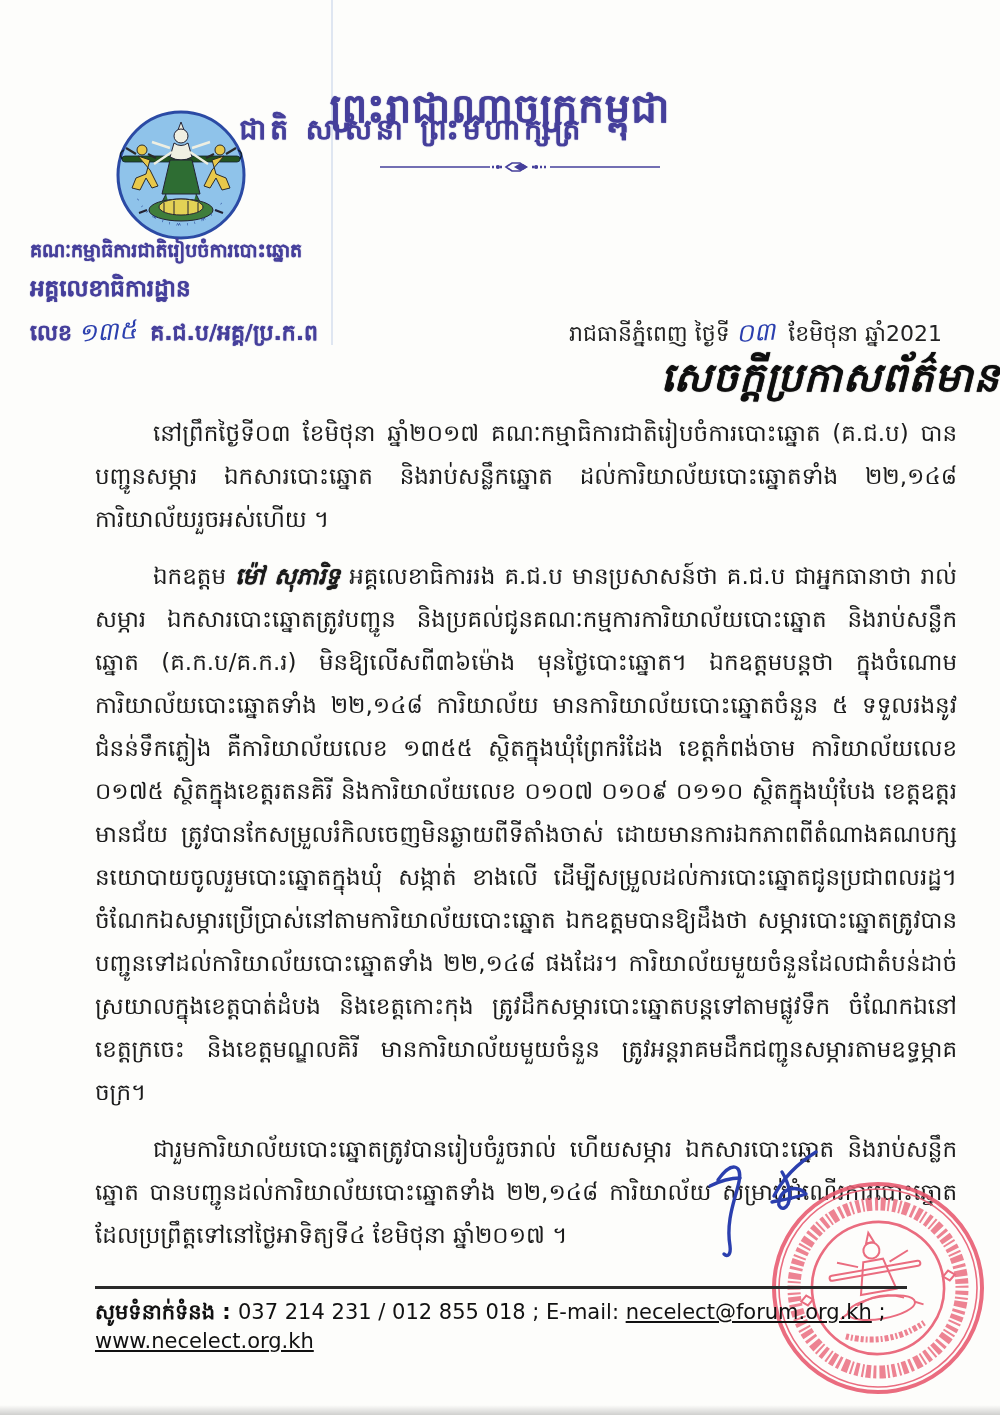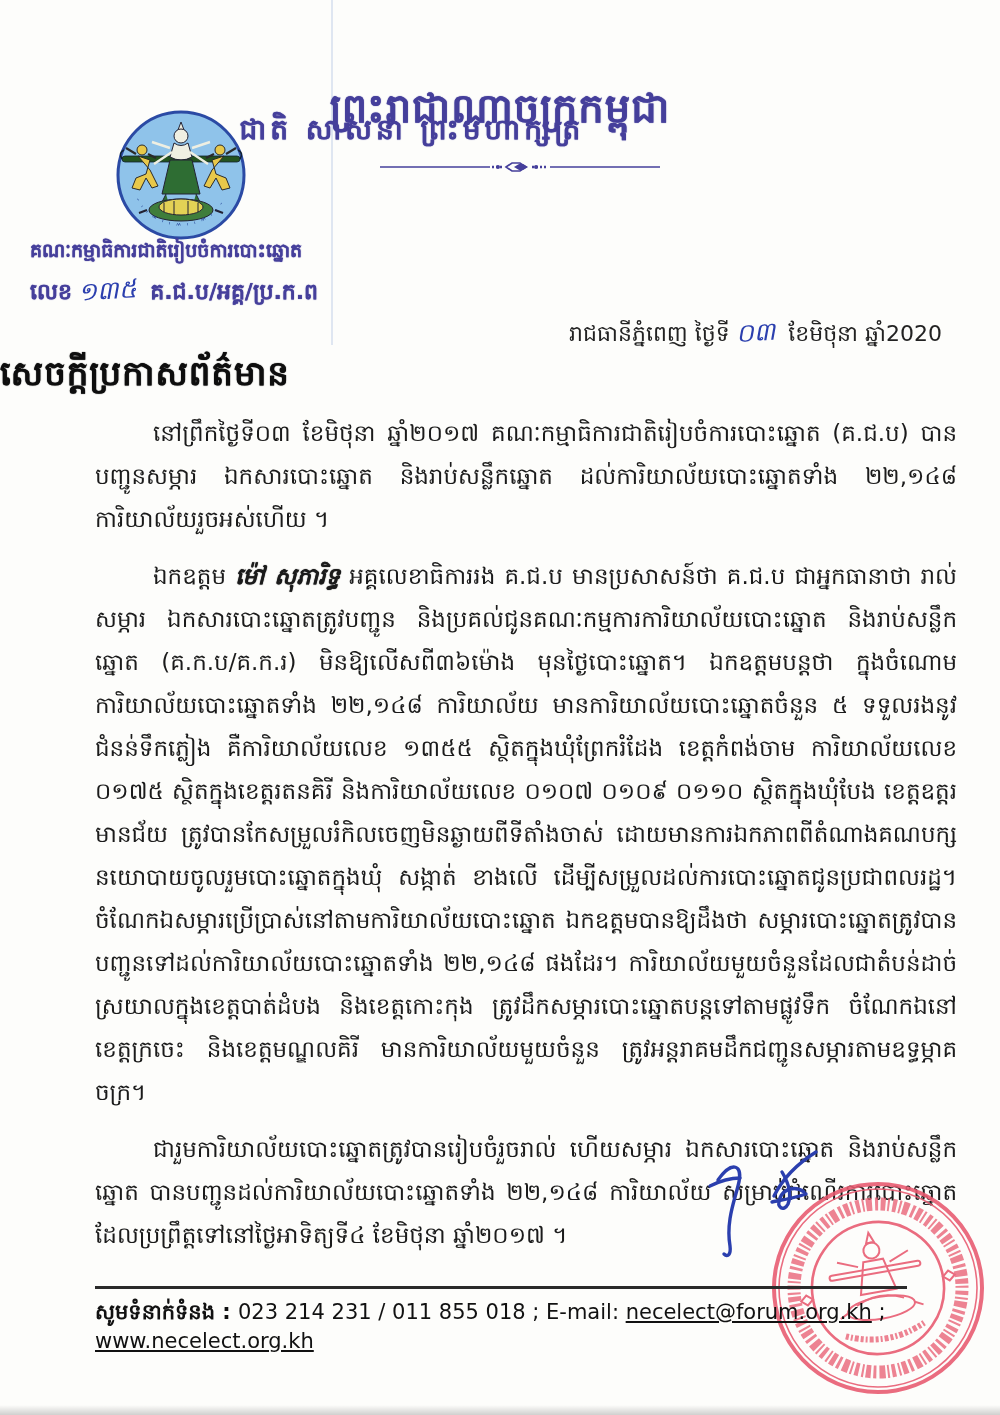--- a/index.html
+++ b/index.html
@@ -60,24 +60,25 @@
     display:inline-block;transform:rotate(-4deg);
     font-size:1.15em;padding:0 6px;
   }
   
   .dateline{
     position:absolute;right:58px;top:316px;
     font-size:22px;color:#222;
   }
   .doc-title{
     position:absolute;left:0;top:352px;width:1000px;
-    text-align:left;
-    font-weight:bold;font-size:34px;color:#0e0e0e;
+    text-align:right;
+    font-weight:bold;font-size:40px;color:#0e0e0e;
     text-shadow:0 0 1px #111;
     letter-spacing:1px;
+    font-style:italic;
   }
   
   .body-text{
     position:absolute;left:95px;top:404px;width:862px;
     font-size:23px;line-height:43px;
     text-align:justify;color:#1b1b1b;
   }
   .body-text p{margin:8px 0 14px 0;text-indent:58px;}
   .bold-name{font-weight:bold;text-shadow:0 0 1px #111;font-style:italic;}
   
@@ -159,24 +160,25 @@
 
       <path id="cap-arc" d="M22 88 A 52 52 0 0 0 116 88" fill="none" stroke="none"></path>
       <text font-size="7" fill="#1c3a8f" letter-spacing="2">
         <textPath href="#cap-arc" startOffset="4">- ៲ ៲ ៳ ៲ ៲ ៳ ៲ ៲ ៳ ៲ ៲ -</textPath>
       </text>
     </svg>
   </div>
 
   <div class="org-block">
     <div class="org-name">គណៈកម្មាធិការជាតិរៀបចំការបោះឆ្នោត</div>
+    <div class="org-sub">អគ្គលេខាធិការដ្ឋាន</div>
     <div class="org-ref"><span>លេខ</span><span class="handwritten">១៣៥</span> <span>គ.ជ.ប/អគ្គ/ប្រ.ក.ព</span></div>
   </div>
 
-  <div class="dateline"><span>រាជធានីភ្នំពេញ ថ្ងៃទី</span><span class="handwritten">០៣</span><span> ខែមិថុនា ឆ្នាំ2020</span></div>
+  <div class="dateline"><span>រាជធានីភ្នំពេញ ថ្ងៃទី</span><span class="handwritten">០៣</span><span> ខែមិថុនា ឆ្នាំ2021</span></div>
 
   <div class="doc-title">សេចក្តីប្រកាសព័ត៌មាន</div>
 
   <div class="body-text">
     <p>នៅព្រឹកថ្ងៃទី០៣ ខែមិថុនា ឆ្នាំ២០១៧ គណៈកម្មាធិការជាតិរៀបចំការបោះឆ្នោត (គ.ជ.ប) បានបញ្ជូនសម្ភារ ឯកសារបោះឆ្នោត និងរាប់សន្លឹកឆ្នោត ដល់ការិយាល័យបោះឆ្នោតទាំង ២២,១៤៨ ការិយាល័យរួចអស់ហើយ ។</p>
     <p><span>ឯកឧត្តម </span><span class="bold-name">ម៉ៅ សុភារិទ្ធ</span><span> អគ្គលេខាធិការរង គ.ជ.ប មានប្រសាសន៍ថា គ.ជ.ប ជាអ្នកធានាថា រាល់សម្ភារ ឯកសារបោះឆ្នោតត្រូវបញ្ជូន និងប្រគល់ជូនគណៈកម្មការការិយាល័យបោះឆ្នោត និងរាប់សន្លឹកឆ្នោត (គ.ក.ប/គ.ក.រ) មិនឱ្យលើសពី៣៦ម៉ោង មុនថ្ងៃបោះឆ្នោត។ ឯកឧត្តមបន្តថា ក្នុងចំណោមការិយាល័យបោះឆ្នោតទាំង ២២,១៤៨ ការិយាល័យ មានការិយាល័យបោះឆ្នោតចំនួន ៥ ទទួលរងនូវជំនន់ទឹកភ្លៀង គឺការិយាល័យលេខ ១៣៥៥ ស្ថិតក្នុងឃុំព្រែករំដែង ខេត្តកំពង់ចាម ការិយាល័យលេខ ០១៧៥ ស្ថិតក្នុងខេត្តរតនគិរី និងការិយាល័យលេខ ០១០៧ ០១០៩ ០១១០ ស្ថិតក្នុងឃុំបែង ខេត្តឧត្តរមានជ័យ ត្រូវបានកែសម្រួលរំកិលចេញមិនឆ្ងាយពីទីតាំងចាស់ ដោយមានការឯកភាពពីតំណាងគណបក្សនយោបាយចូលរួមបោះឆ្នោតក្នុងឃុំ សង្កាត់ ខាងលើ ដើម្បីសម្រួលដល់ការបោះឆ្នោតជូនប្រជាពលរដ្ឋ។ ចំណែកឯសម្ភារប្រើប្រាស់នៅតាមការិយាល័យបោះឆ្នោត ឯកឧត្តមបានឱ្យដឹងថា សម្ភារបោះឆ្នោតត្រូវបានបញ្ជូនទៅដល់ការិយាល័យបោះឆ្នោតទាំង ២២,១៤៨ ផងដែរ។ ការិយាល័យមួយចំនួនដែលជាតំបន់ដាច់ស្រយាលក្នុងខេត្តបាត់ដំបង និងខេត្តកោះកុង ត្រូវដឹកសម្ភារបោះឆ្នោតបន្តទៅតាមផ្លូវទឹក ចំណែកឯនៅខេត្តក្រចេះ និងខេត្តមណ្ឌលគិរី មានការិយាល័យមួយចំនួន ត្រូវអន្តរាគមដឹកជញ្ជូនសម្ភារតាមឧទ្ធម្ភាគចក្រ។</span></p>
     <p>ជារួមការិយាល័យបោះឆ្នោតត្រូវបានរៀបចំរួចរាល់ ហើយសម្ភារ ឯកសារបោះឆ្នោត និងរាប់សន្លឹកឆ្នោត បានបញ្ជូនដល់ការិយាល័យបោះឆ្នោតទាំង ២២,១៤៨ ការិយាល័យ សម្រាប់ដំណើរការបោះឆ្នោតដែលប្រព្រឹត្តទៅនៅថ្ងៃអាទិត្យទី៤ ខែមិថុនា ឆ្នាំ២០១៧ ។</p>
   </div>
 
   <div class="signature">
@@ -211,15 +213,15 @@
           <path d="M92 130 q24 -12 48 0"></path>
           <path d="M82 136 l-8 4 M150 136 l8 4"></path>
         </g>
 
         <path d="M76 158 q40 18 80 0" stroke-width="6" stroke-dasharray="3 2 2 2 4 2" opacity="0.85"></path>
       </g>
     </svg>
   </div>
 
   <div class="footer-rule"></div>
-  <div class="footer-text"><span class="khmer">សូមទំនាក់ទំនង : </span><span>023 214 231 / 011 855 018</span><span> ; E-mail: </span><span class="link">necelect@forum.org.kh</span><span> ; </span><span class="link">www.necelect.org.kh</span></div>
+  <div class="footer-text"><span class="khmer">សូមទំនាក់ទំនង : </span><span>037 214 231 / 012 855 018</span><span> ; E-mail: </span><span class="link">necelect@forum.org.kh</span><span> ; </span><span class="link">www.necelect.org.kh</span></div>
 
 </div>
 
 </body></html>

